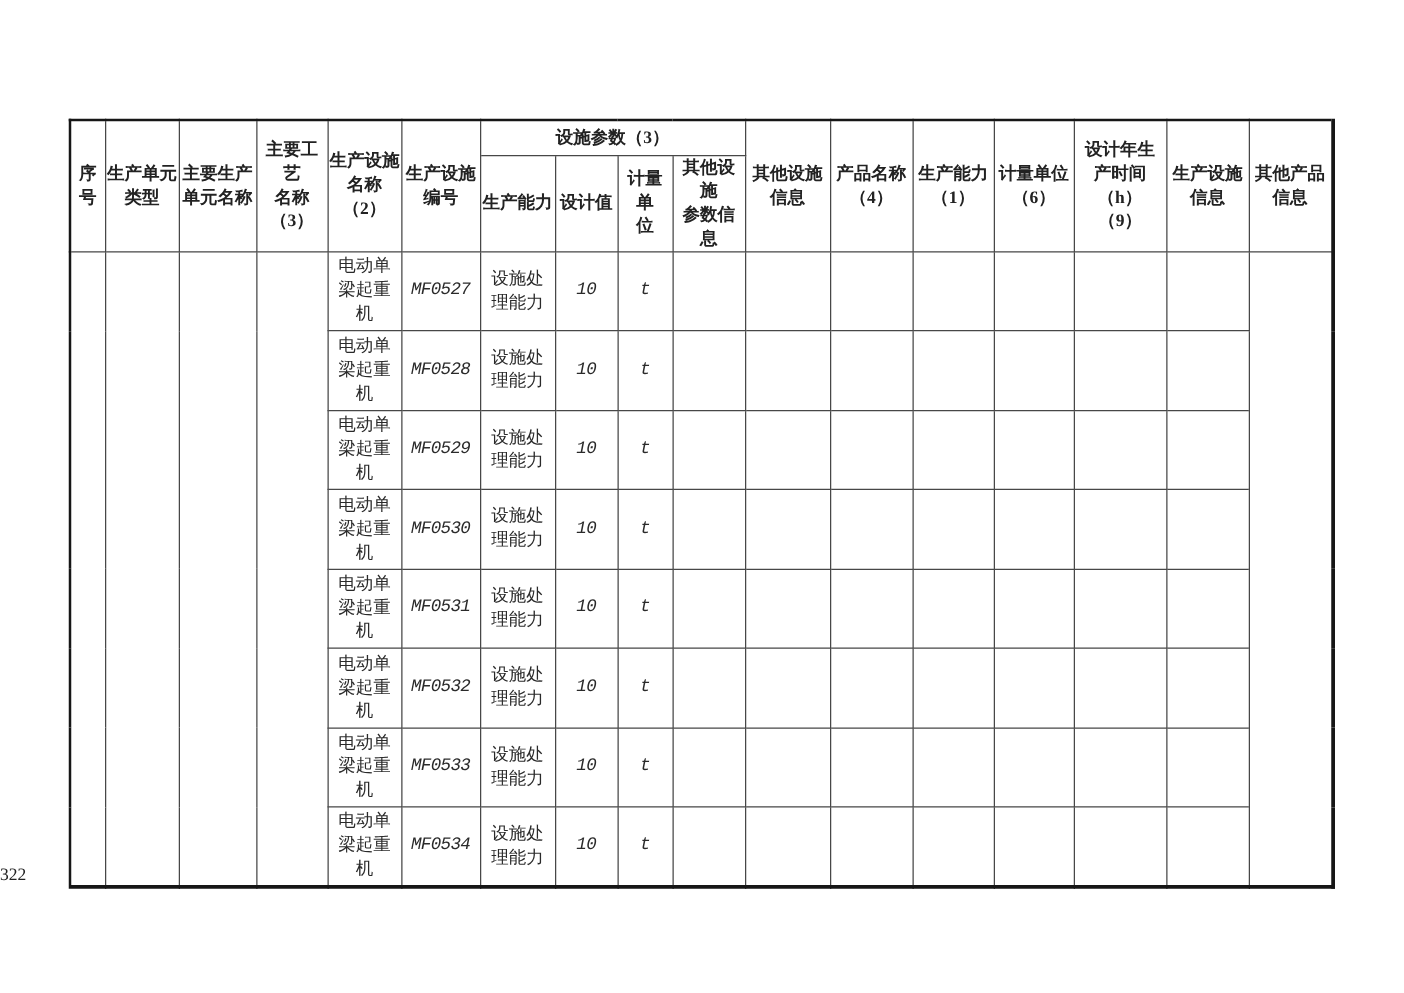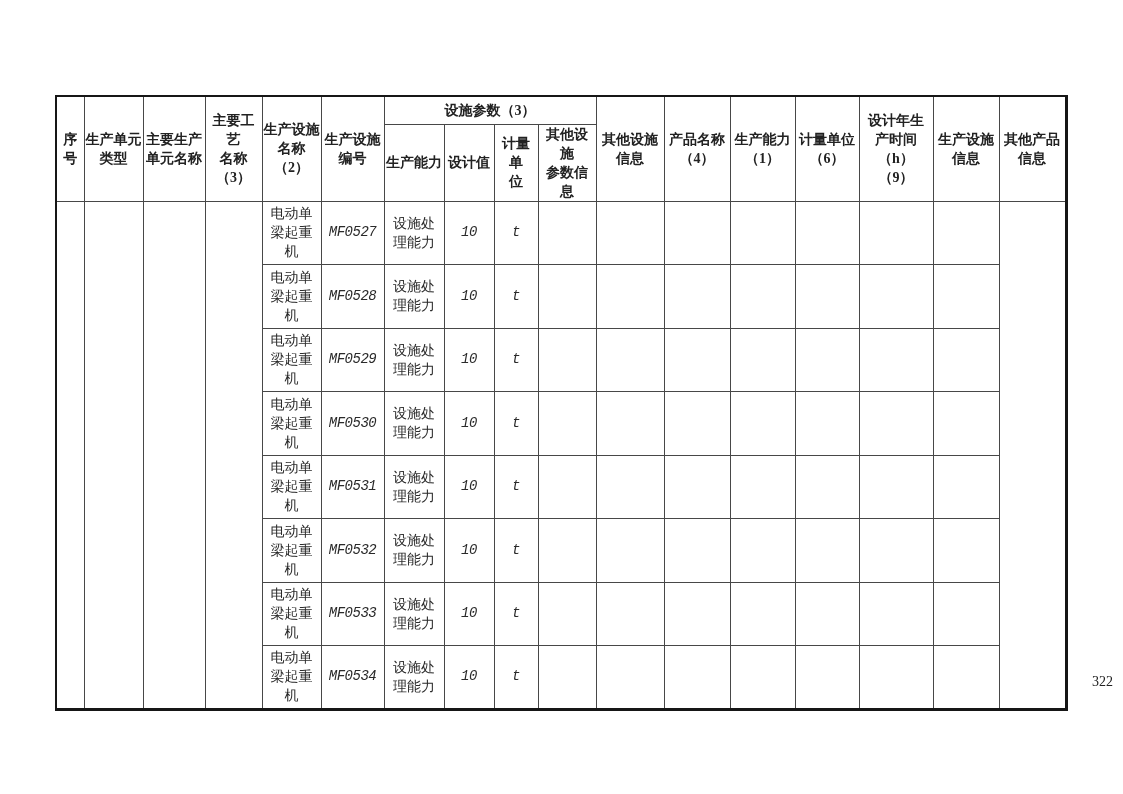--- a/index.html
+++ b/index.html
@@ -50,24 +50,24 @@
   tr.header-row-2 { height: 56px; }
   tr.data-row     { height: 63.5px; margin-top: 40px; }
   .mono {
     font-family: "Liberation Mono", monospace;
     font-size: 15px;
     letter-spacing: -0.5px;
     font-style: italic;
   }
   .page-number {
     position: absolute;
-    top: 674px;
+    top: 693px;
     left: 0;
     width: 1113px;
-    text-align: right;
+    text-align: left;
     font-size: 14px;
     font-family: "Liberation Serif", serif;
     color: #222222;
   }
 </style>
 </head>
 <body>
 
 <div class="page">
 

